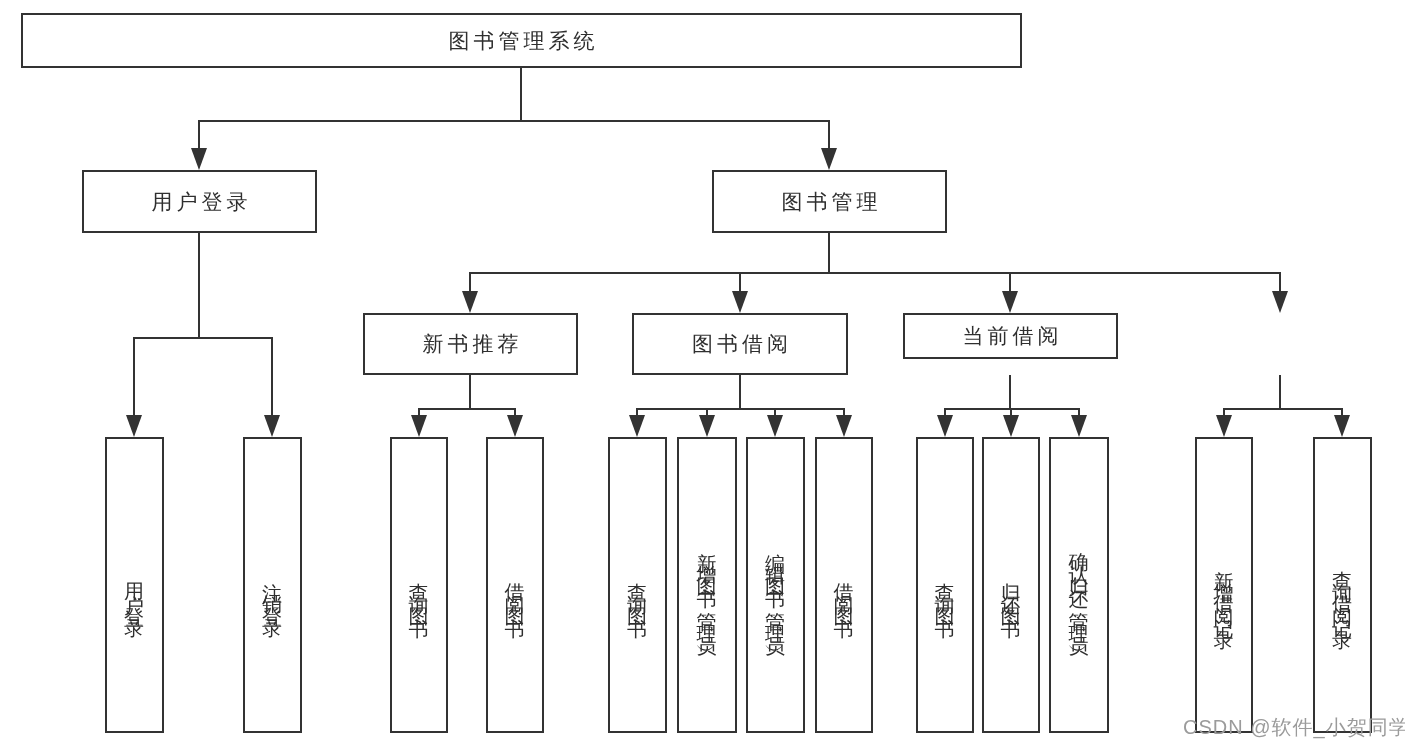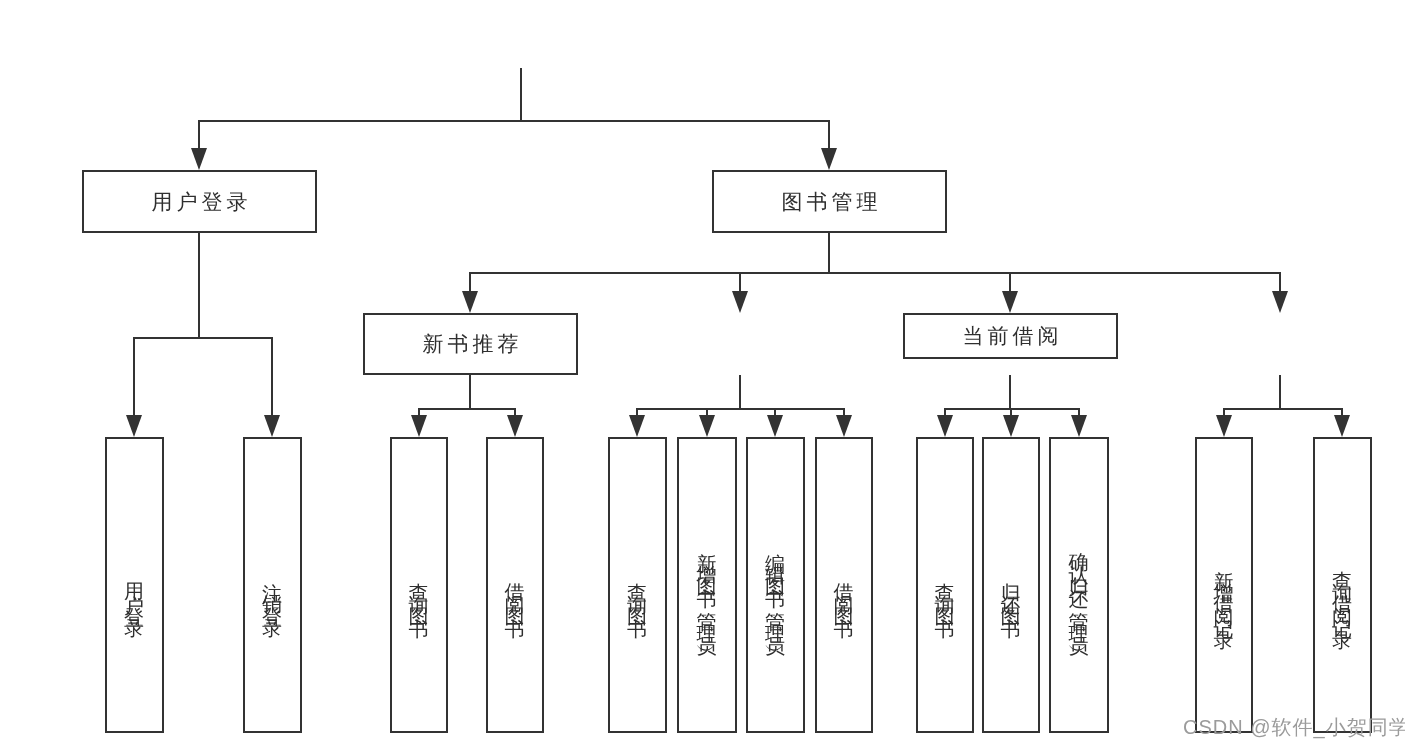--- a/index.html
+++ b/index.html
@@ -90,25 +90,27 @@
   <div class="vl" style="left:1078px;top:408px;height:10px"></div>
   <div class="arr" style="left:1071px;top:415px"></div>
 
   <div class="vl" style="left:1279px;top:375px;height:33px"></div>
   <div class="hl" style="left:1223px;top:408px;width:120px"></div>
   <div class="vl" style="left:1223px;top:408px;height:10px"></div>
   <div class="arr" style="left:1216px;top:415px"></div>
   <div class="vl" style="left:1341px;top:408px;height:10px"></div>
   <div class="arr" style="left:1334px;top:415px"></div>
 
+  <div class="box hbox" style="left:21px;top:13px;width:1001px;height:55px">图书管理系统</div>
 
   <div class="box hbox" style="left:82px;top:170px;width:235px;height:63px">用户登录</div>
   <div class="box hbox" style="left:363px;top:313px;width:215px;height:62px">新书推荐</div>
 
   <div class="box hbox" style="left:712px;top:170px;width:235px;height:63px">图书管理</div>
+  <div class="box hbox" style="left:632px;top:313px;width:216px;height:62px">图书借阅</div>
   <div class="box hbox" style="left:903px;top:313px;width:215px;height:46px">当前借阅</div>
 
   <div class="box vbox" style="left:105px;top:437px;width:59px;height:296px">用户登录</div>
   <div class="box vbox" style="left:243px;top:437px;width:59px;height:296px">注销登录</div>
 
   <div class="box vbox" style="left:390px;top:437px;width:58px;height:296px">查询图书</div>
   <div class="box vbox" style="left:486px;top:437px;width:58px;height:296px">借阅图书</div>
 
   <div class="box vbox" style="left:608px;top:437px;width:59px;height:296px">查询图书</div>
   <div class="box vbox" style="left:677px;top:437px;width:60px;height:296px">新增图书（管理员）</div>

